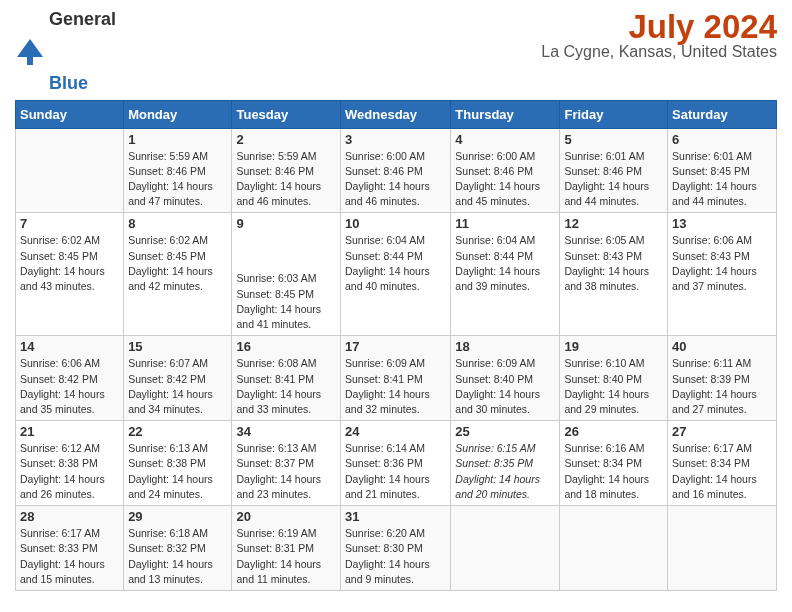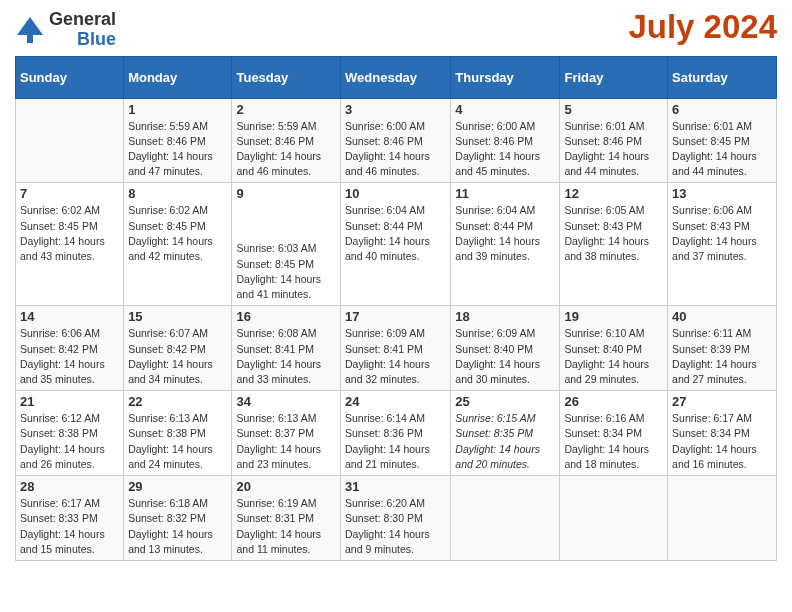--- a/index.html
+++ b/index.html
@@ -18,31 +18,31 @@
     }
     .logo {
       display: flex;
       align-items: center;
       gap: 4px;
     }
     .logo-text {
       display: flex;
       flex-direction: column;
       line-height: 1.1;
+      gap: 44px;
     }
     .logo-general {
       font-size: 18px;
       font-weight: bold;
       color: #333;
     }
     .logo-blue {
       font-size: 18px;
       font-weight: bold;
       color: #2a6db5;
-      text-align: right;
     }
     .logo-icon {
       width: 30px;
       height: 30px;
     }
     .title-area {
       text-align: right;
     }
     .month-title {
       font-size: 33px;
@@ -55,21 +55,21 @@
       color: #555;
     }
     .calendar {
       width: 100%;
       border-collapse: collapse;
       font-size: 11px;
     }
     .calendar th {
       background: #2a6db5;
       color: #fff;
-      padding: 13px 4px;
+      padding: 6px 4px;
       text-align: left;
       font-size: 13px;
       font-weight: bold;
       border: 1px solid #1a5da5;
     }
     .calendar td {
       border: 1px solid #ccc;
       vertical-align: top;
       padding: 3px 4px;
       width: 113px;
@@ -105,20 +105,21 @@
       <polygon points="15,2 28,20 2,20" fill="#2a6db5"></polygon>
       <rect x="12" y="20" width="6" height="8" fill="#2a6db5"></rect>
     </svg>
     <div class="logo-text">
       <span class="logo-general">General</span>
       <span class="logo-blue">Blue</span>
     </div>
   </div>
   <div class="title-area">
     <div class="month-title">July 2024</div>
+    <div class="location-title">La Cygne, Kansas, United States</div>
   </div>
 </div>
 
 <table class="calendar">
   <thead>
     <tr>
     <th>Sunday</th>
         <th>Monday</th>
         <th>Tuesday</th>
         <th>Wednesday</th>

